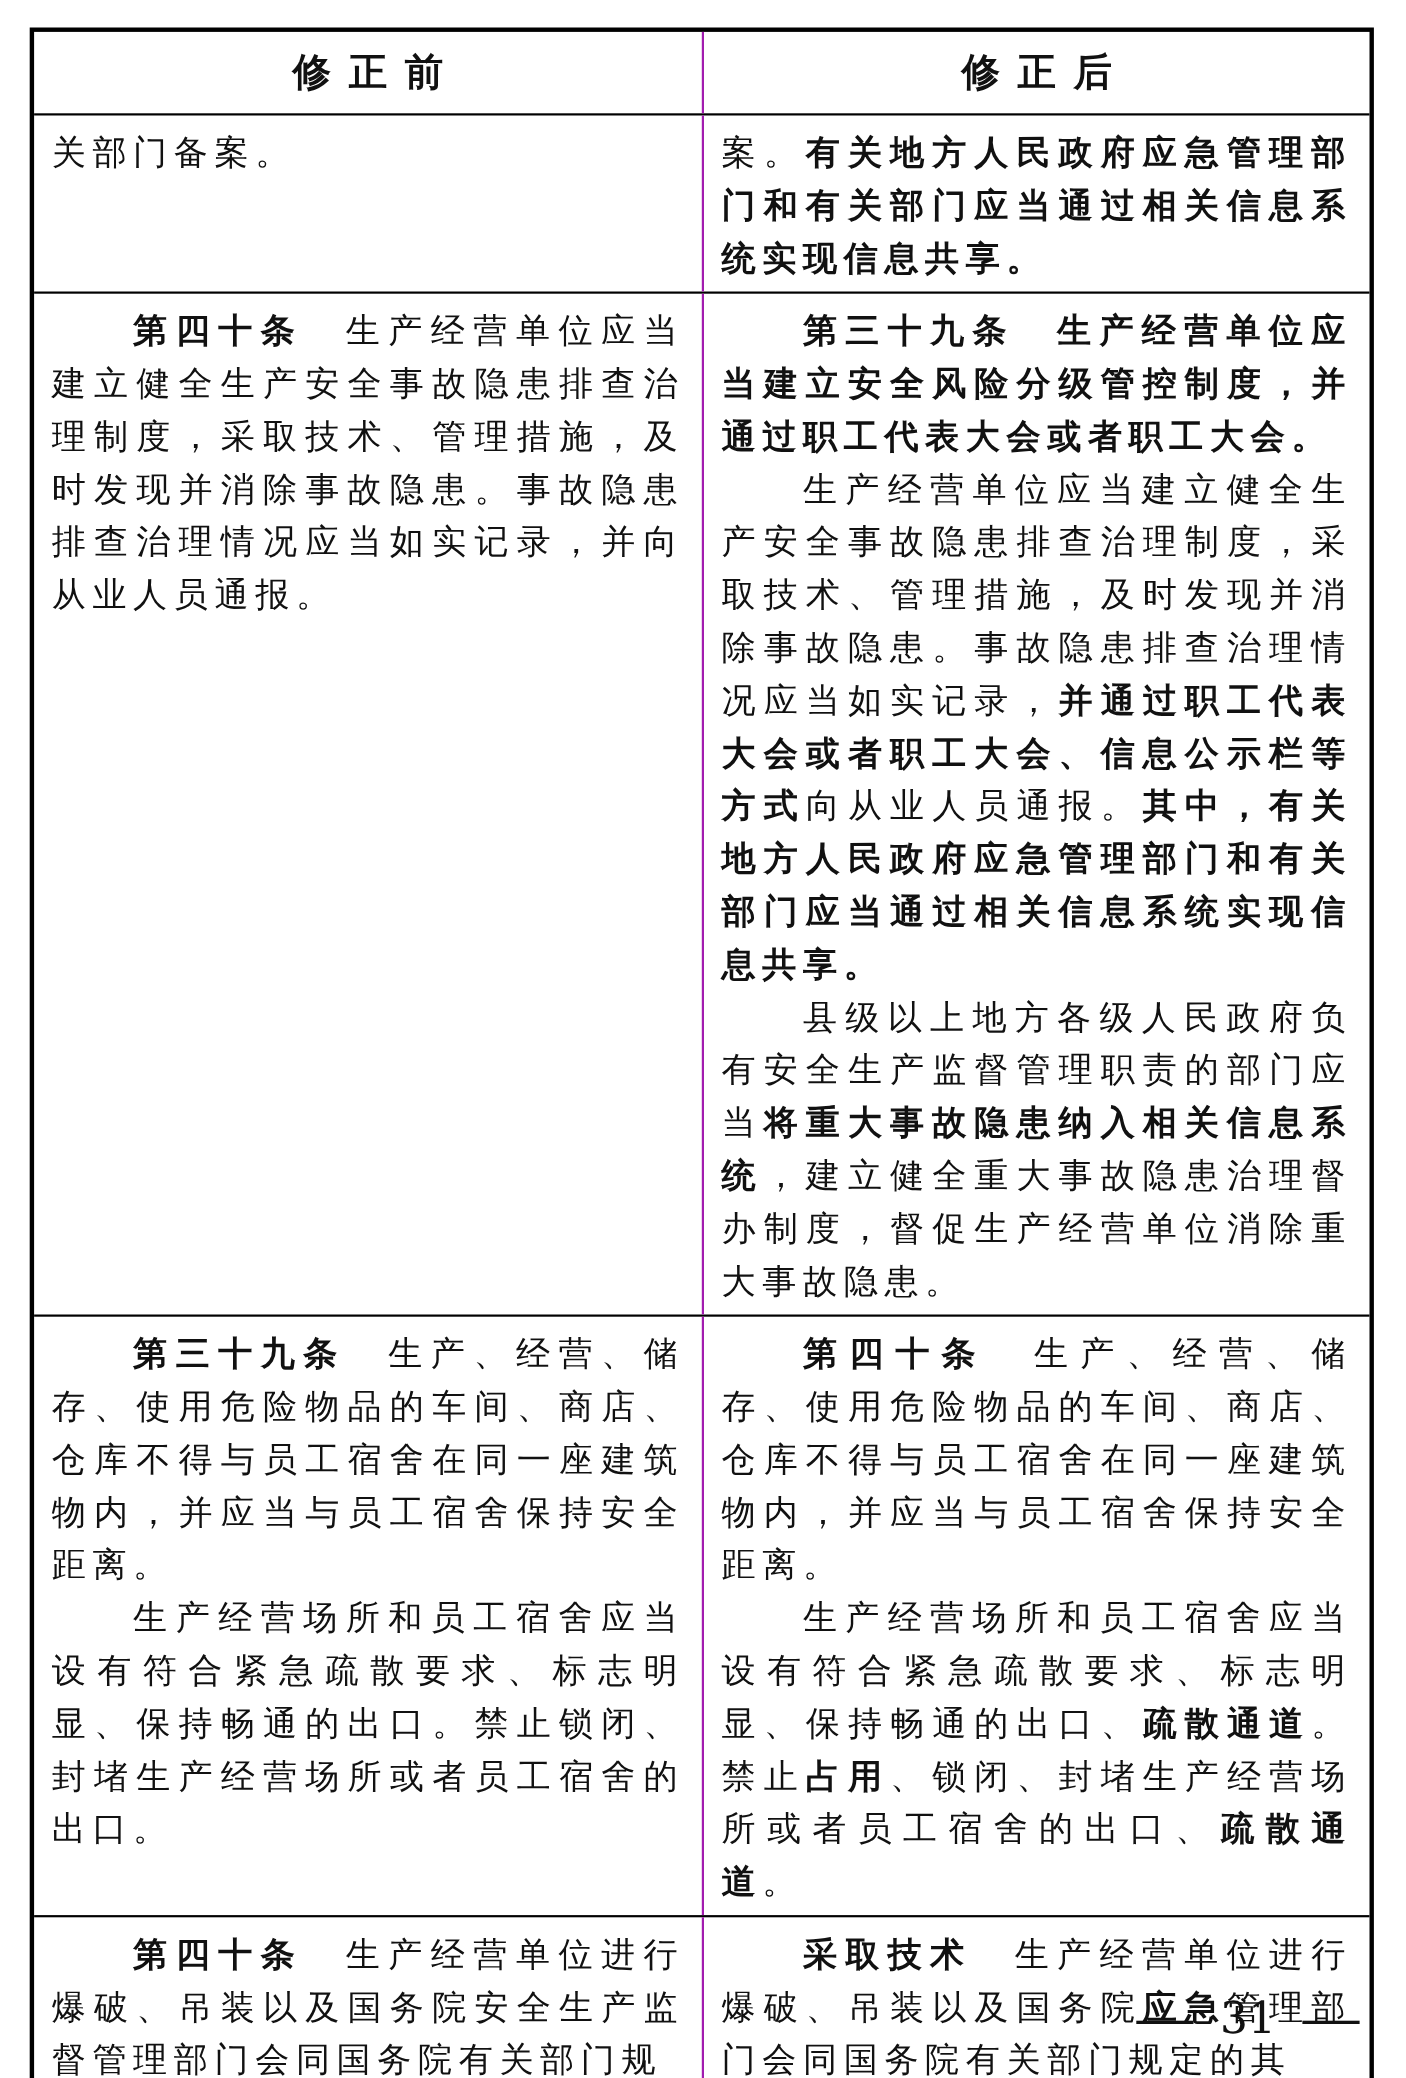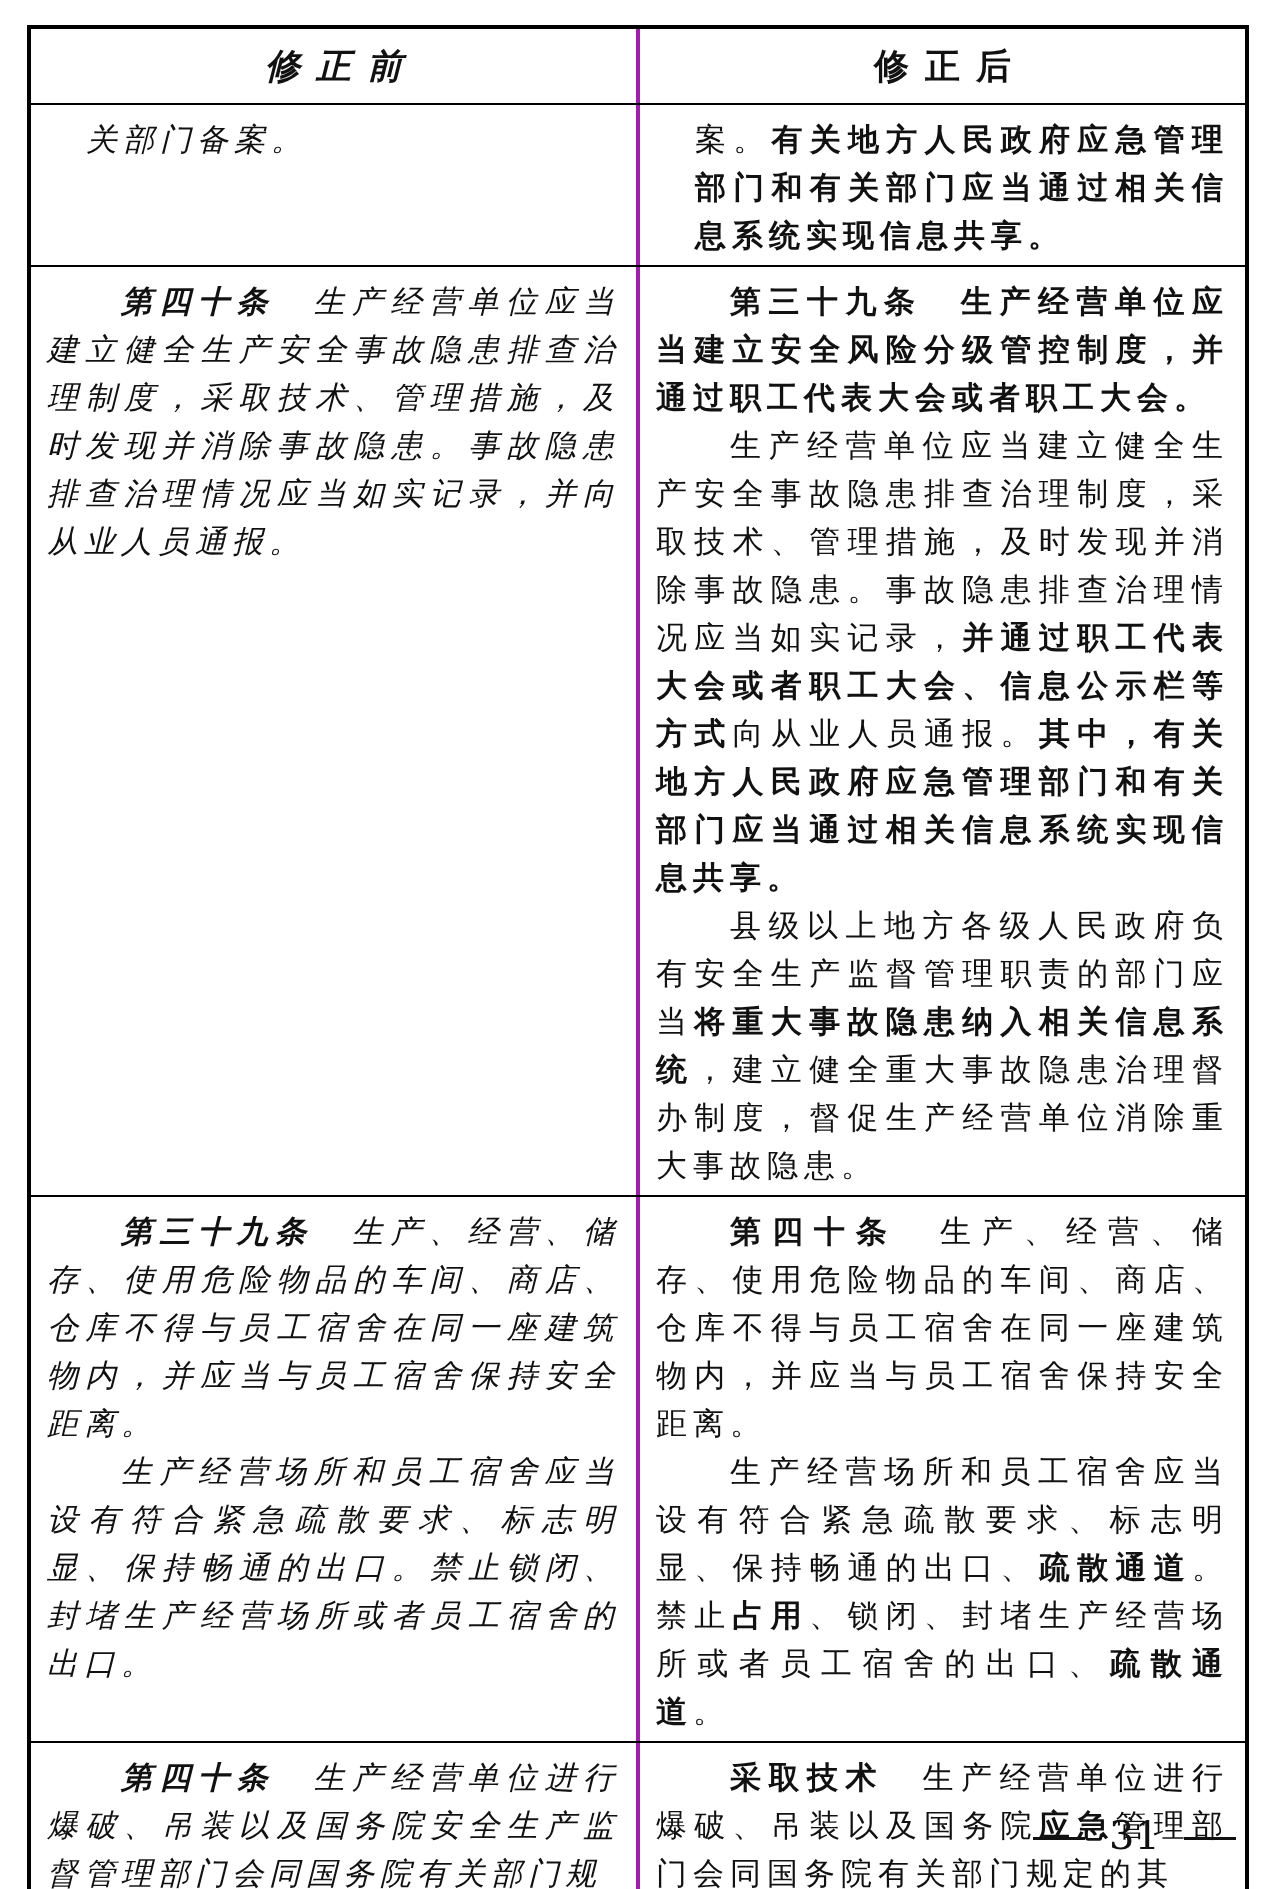--- a/index.html
+++ b/index.html
@@ -36,22 +36,21 @@
   .trow:last-child { border-bottom: none; }
   .tcell {
     box-sizing: border-box;
     padding: 10px 16px 6px 16px;
     font-size: 31px;
     line-height: 48px;
     letter-spacing: 6px;
   }
   .tcell.left {
     flex: 0 0 609px;
-    border-right: 4px solid #a21caf;
-    font-style: italic;
+    border-right: 2px solid #a21caf;
   }
   .tcell.right { flex: 1 1 auto; }
   
   .trow.headrow { min-height: 76px; }
   .trow.headrow .tcell {
     display: flex;
     align-items: center;
     justify-content: center;
     padding: 0;
     font-family: "DejaVu Sans", "Liberation Sans", sans-serif;
@@ -64,21 +63,21 @@
   .trow.r1 { min-height: 134px; }
   .trow.r2 { min-height: 906px; }
   .trow.r3 { min-height: 456px; justify-content: space-between; }
   .trow.r4 { min-height: 174px; }
   .para {
     margin: 0;
     text-align: justify;
     text-justify: inter-character;
     text-indent: 74px;
   }
-  .para.noindent { text-indent: 0; margin-left: 39px; }
+  .para.noindent { text-indent: 0; }
   .run-bold {
     font-family: "DejaVu Sans", "Liberation Sans", sans-serif;
     font-weight: 700;
   }
   .run-regular { font-weight: 400; }
   .page-footer {
     position: absolute;
     top: 1812px;
     right: 42px;
     display: flex;

